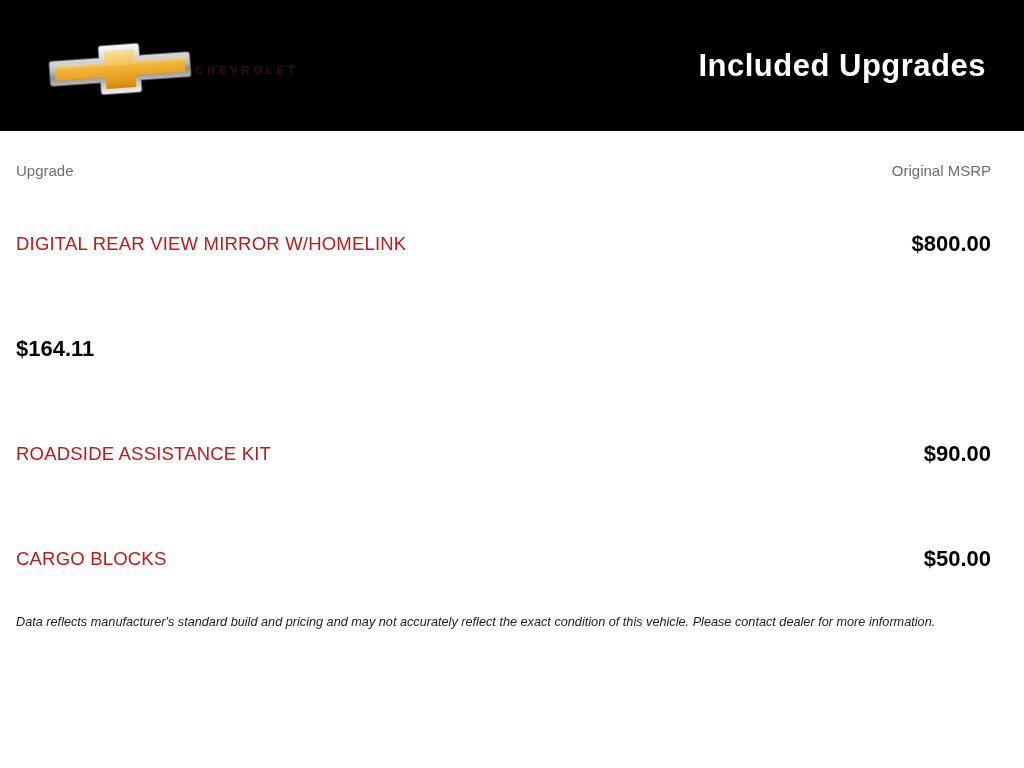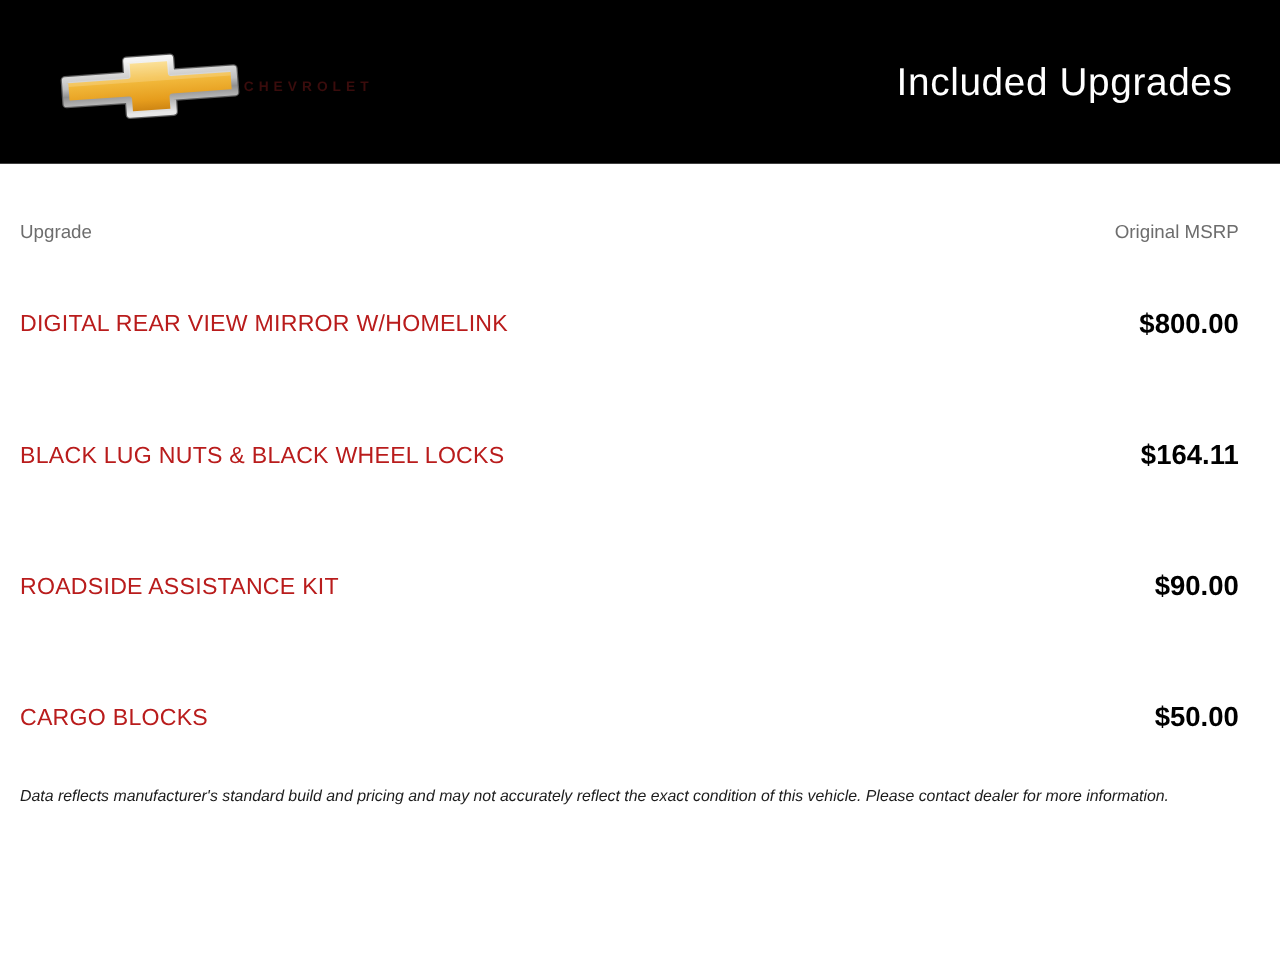--- a/index.html
+++ b/index.html
@@ -27,30 +27,30 @@
   .brand-name {
     color: #3a0c0c;
     font-size: 11px;
     font-weight: bold;
     letter-spacing: 4px;
     margin-top: 2px;
   }
   .page-title {
     color: #ffffff;
     font-size: 31px;
-    font-weight: 400;
+    font-weight: 700;
     letter-spacing: 0.5px;
   }
 
   
   .col-header-row {
     display: flex;
     justify-content: space-between;
     align-items: center;
-    padding: 46px 33px 12px 16px;
+    padding: 31px 33px 12px 16px;
     font-size: 15px;
     color: #6d6d6d;
   }
   .rows { }
   .upgrade-row {
     height: 105px;
     display: flex;
     justify-content: space-between;
     align-items: center;
     padding: 0 33px 0 16px;
@@ -113,21 +113,20 @@
   </div>
 
   <div class="rows">
     <div class="upgrade-row">
       <span class="upgrade-name">DIGITAL REAR VIEW MIRROR W/HOMELINK</span>
       <span class="upgrade-price">$800.00</span>
     </div>
 
 
     <div class="upgrade-row">
-      <span class="upgrade-name">BLACK LUG NUTS &amp; BLACK WHEEL LOCKS</span>
       <span class="upgrade-price">$164.11</span>
     </div>
 
     <div class="upgrade-row">
       <span class="upgrade-name">ROADSIDE ASSISTANCE KIT</span>
       <span class="upgrade-price">$90.00</span>
     </div>
 
     <div class="upgrade-row">
       <span class="upgrade-name">CARGO BLOCKS</span>

